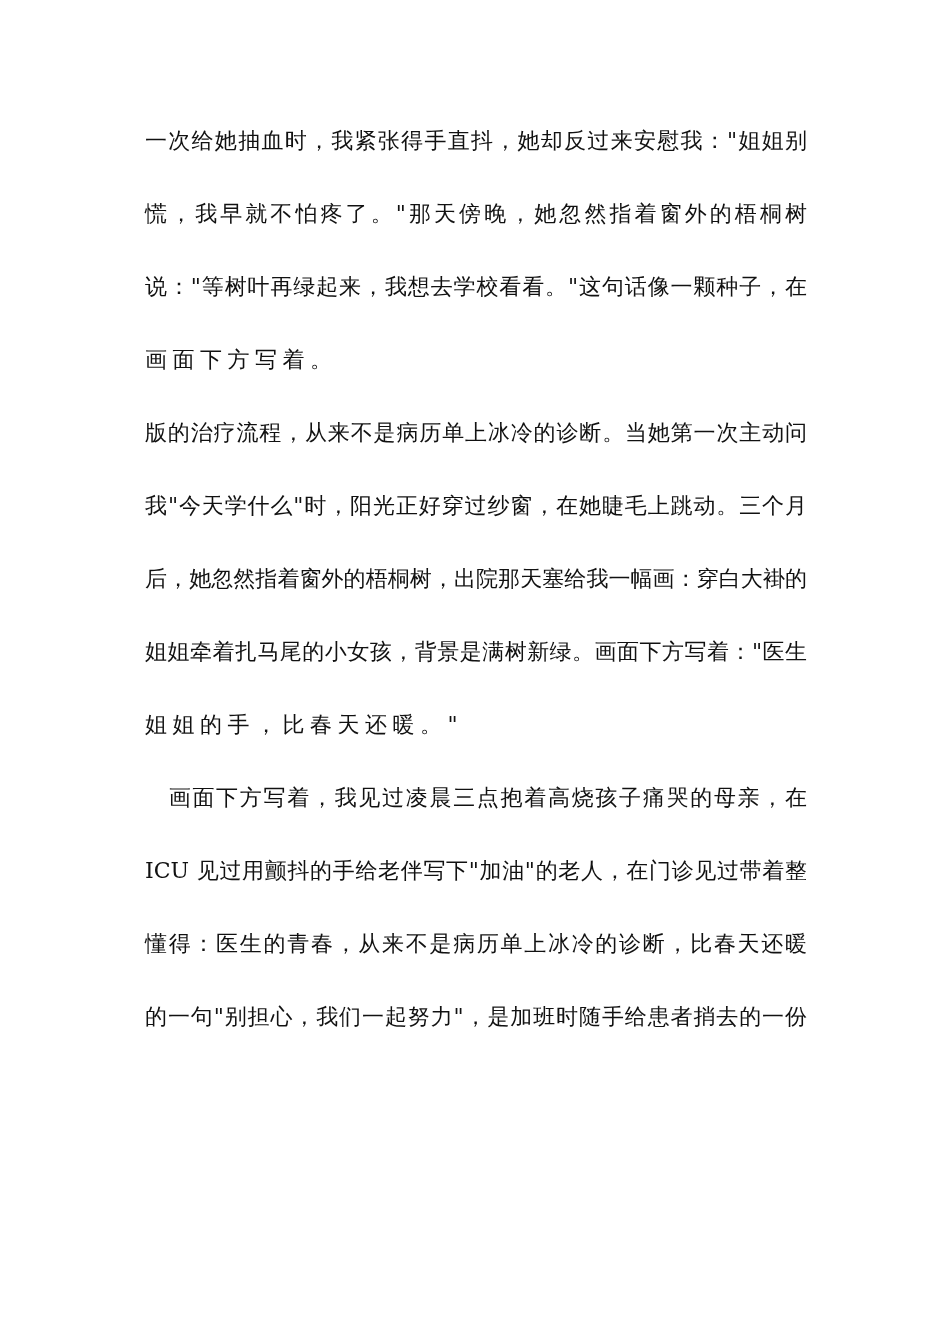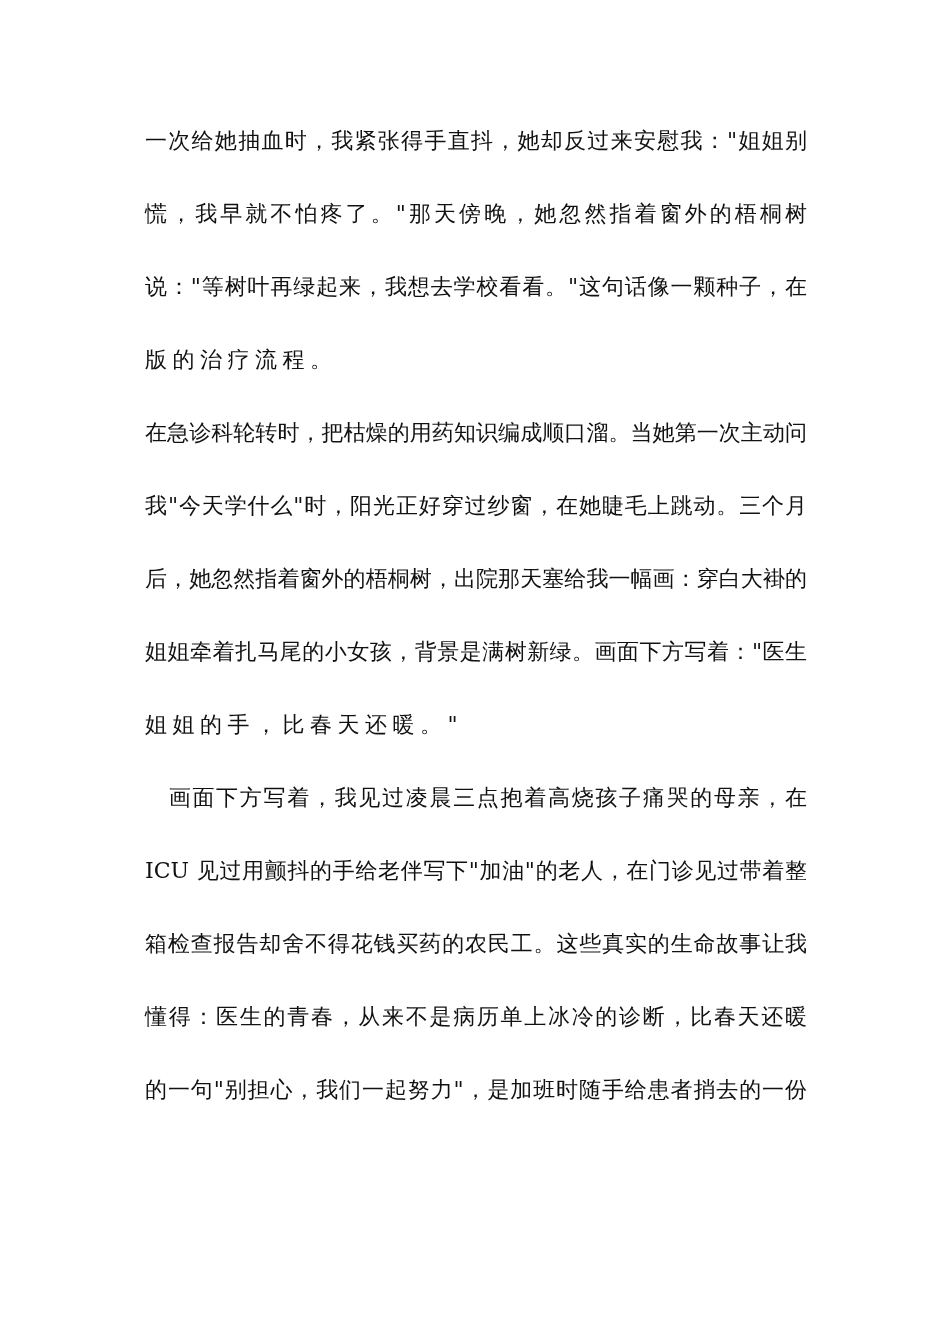--- a/index.html
+++ b/index.html
@@ -45,27 +45,26 @@
   </style>
 </head>
 <body>
 
 <div class="page">
   <div class="content">
 
     <span class="line">一次给她抽血时，我紧张得手直抖，她却反过来安慰我："姐姐别</span>
     <span class="line">慌，我早就不怕疼了。"那天傍晚，她忽然指着窗外的梧桐树</span>
     <span class="line">说："等树叶再绿起来，我想去学校看看。"这句话像一颗种子，在</span>
-    <span class="line last">版的治疗流程。</span>
+    <span class="line last">画面下方写着。</span>
 
-    <span class="line">在急诊科轮转时，把枯燥的用药知识编成顺口溜。当她第一次主动问</span>
+    <span class="line">版的治疗流程，从来不是病历单上冰冷的诊断。当她第一次主动问</span>
     <span class="line">我"今天学什么"时，阳光正好穿过纱窗，在她睫毛上跳动。三个月</span>
     <span class="line">后，她忽然指着窗外的梧桐树，出院那天塞给我一幅画：穿白大褂的</span>
     <span class="line">姐姐牵着扎马尾的小女孩，背景是满树新绿。画面下方写着："医生</span>
     <span class="line last">姐姐的手，比春天还暖。"</span>
 
     <span class="line">　画面下方写着，我见过凌晨三点抱着高烧孩子痛哭的母亲，在</span>
     <span class="line">ICU 见过用颤抖的手给老伴写下"加油"的老人，在门诊见过带着整</span>
-    <span class="line">箱检查报告却舍不得花钱买药的农民工。这些真实的生命故事让我</span>
     <span class="line">懂得：医生的青春，从来不是病历单上冰冷的诊断，比春天还暖</span>
     <span class="line">的一句"别担心，我们一起努力"，是加班时随手给患者捎去的一份</span>
   </div>
 </div>
 
 </body></html>

